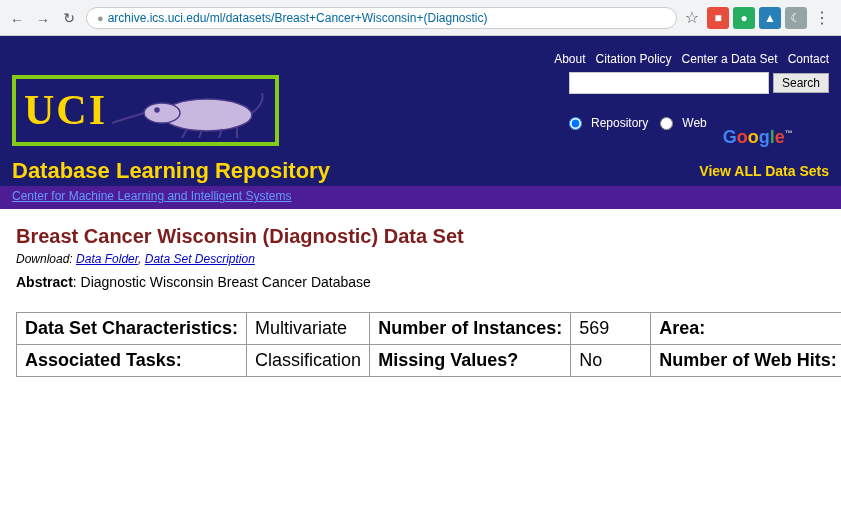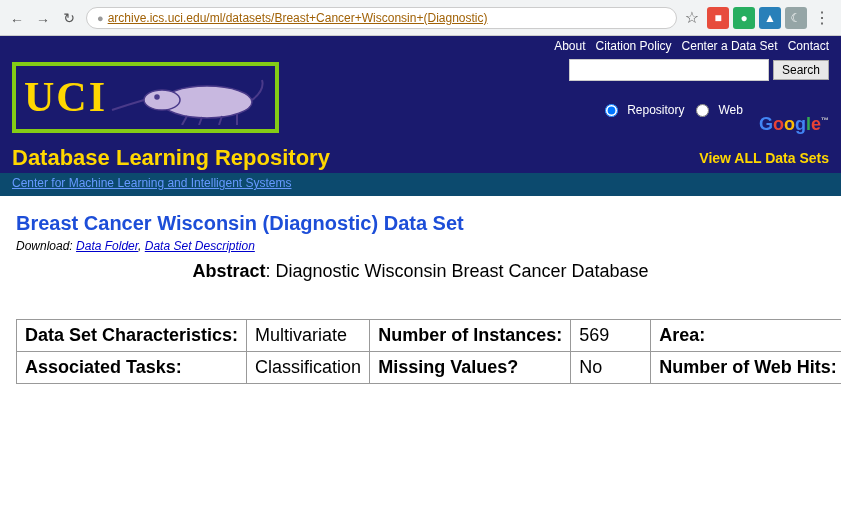--- a/index.html
+++ b/index.html
@@ -26,42 +26,42 @@
       border: 1px solid #ccc;
       border-radius: 12px;
       padding: 3px 10px;
       font-size: 12px;
       color: #333;
       display: flex;
       align-items: center;
       gap: 4px;
     }
     .address-bar .lock-icon { color: #999; font-size: 11px; }
-    .address-text { color: #a16207; text-decoration: underline; }
+    .address-text { color: #0369a1; }
     .browser-icons { display: flex; gap: 4px; align-items: center; }
     .browser-icon-btn {
       width: 22px; height: 22px;
       border-radius: 3px;
       display: flex; align-items: center; justify-content: center;
       font-size: 12px; color: #555; cursor: pointer;
     }
     .browser-icon-btn.red { background: #e74c3c; color: #fff; }
     .browser-icon-btn.green { background: #27ae60; color: #fff; }
     .browser-icon-btn.blue { background: #2980b9; color: #fff; }
     .browser-icon-btn.gray { background: #95a5a6; color: #fff; }
 
     
     .site-header {
       background: #1a1a6e;
       padding: 0;
     }
     .top-nav {
       display: flex;
       justify-content: flex-end;
-      padding: 3px 12px 0 12px;
+      padding: 16px 12px 0 12px;
       gap: 10px;
     }
     .top-nav a {
       color: #fff;
       font-size: 12px;
       text-decoration: none;
     }
 
     .header-content {
       display: flex;
@@ -85,21 +85,21 @@
       line-height: 1;
     }
     .anteater-img {
       width: 160px;
       height: 55px;
     }
     .search-area {
       margin-left: auto;
       display: flex;
       flex-direction: column;
-      align-items: flex-end;
+      align-items: flex-start;
       gap: 4px;
     }
     .search-row {
       display: flex;
       align-items: center;
       gap: 4px;
     }
     .search-input {
       width: 200px;
       height: 22px;
@@ -154,54 +154,53 @@
       font-weight: bold;
       color: #FFD700;
     }
     .view-all-link {
       color: #FFD700;
       font-size: 14px;
       font-weight: bold;
       text-decoration: none;
     }
     .subtitle-bar {
-      background: #0c4a6e;
+      background: #4c1d95;
       padding: 2px 12px 6px 12px;
     }
     .subtitle-link {
       color: #6699ff;
       font-size: 12px;
       text-decoration: underline;
     }
 
     
     .main-content {
       padding: 16px 16px 16px 16px;
     }
     .dataset-title {
       font-size: 20px;
       font-weight: bold;
-      color: #1d4ed8;
+      color: #7f1d1d;
       margin-bottom: 4px;
     }
     .download-line {
       font-size: 12px;
       color: #000;
       margin-bottom: 8px;
       font-style: italic;
     }
     .download-line a {
       color: #0000cc;
       text-decoration: underline;
     }
     .abstract-line {
-      font-size: 18px;
+      font-size: 14px;
       color: #000;
-      margin-bottom: 29px;
-      text-align: center;
+      margin-bottom: 14px;
     }
     .abstract-line strong {
       font-weight: bold;
     }
 
     .content-row {
       display: flex;
       gap: 16px;
       align-items: flex-start;
     }

